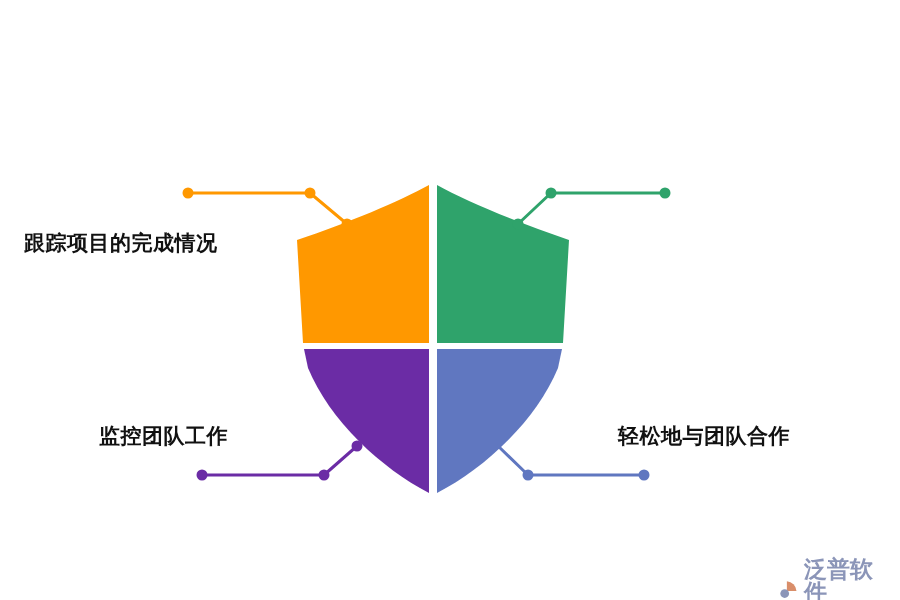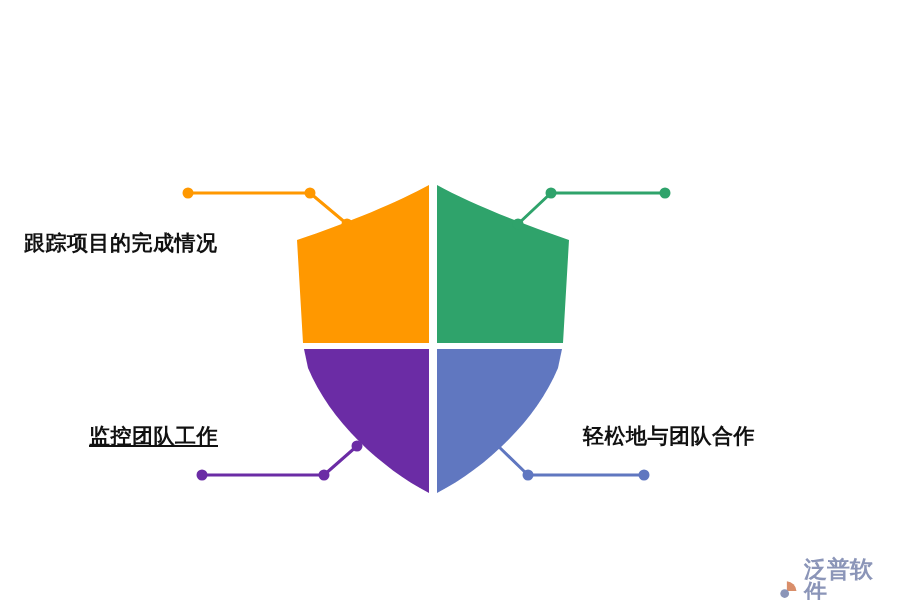--- a/index.html
+++ b/index.html
@@ -46,26 +46,25 @@
 
   #label-track-progress {
     left: 24px;
     top: 195px;
   }
   #label-plan-with-team {
     left: 586px;
     top: 195px;
   }
   #label-monitor-team {
-    left: 89px;
+    left: 99px;
     top: 388px;
-    text-decoration: underline;
   }
   #label-collaborate {
-    left: 583px;
+    left: 618px;
     top: 388px;
   }
 
   
   #watermark {
     position: absolute;
     left: 772px;
     top: 534px;
     width: 120px;
     height: 56px;

